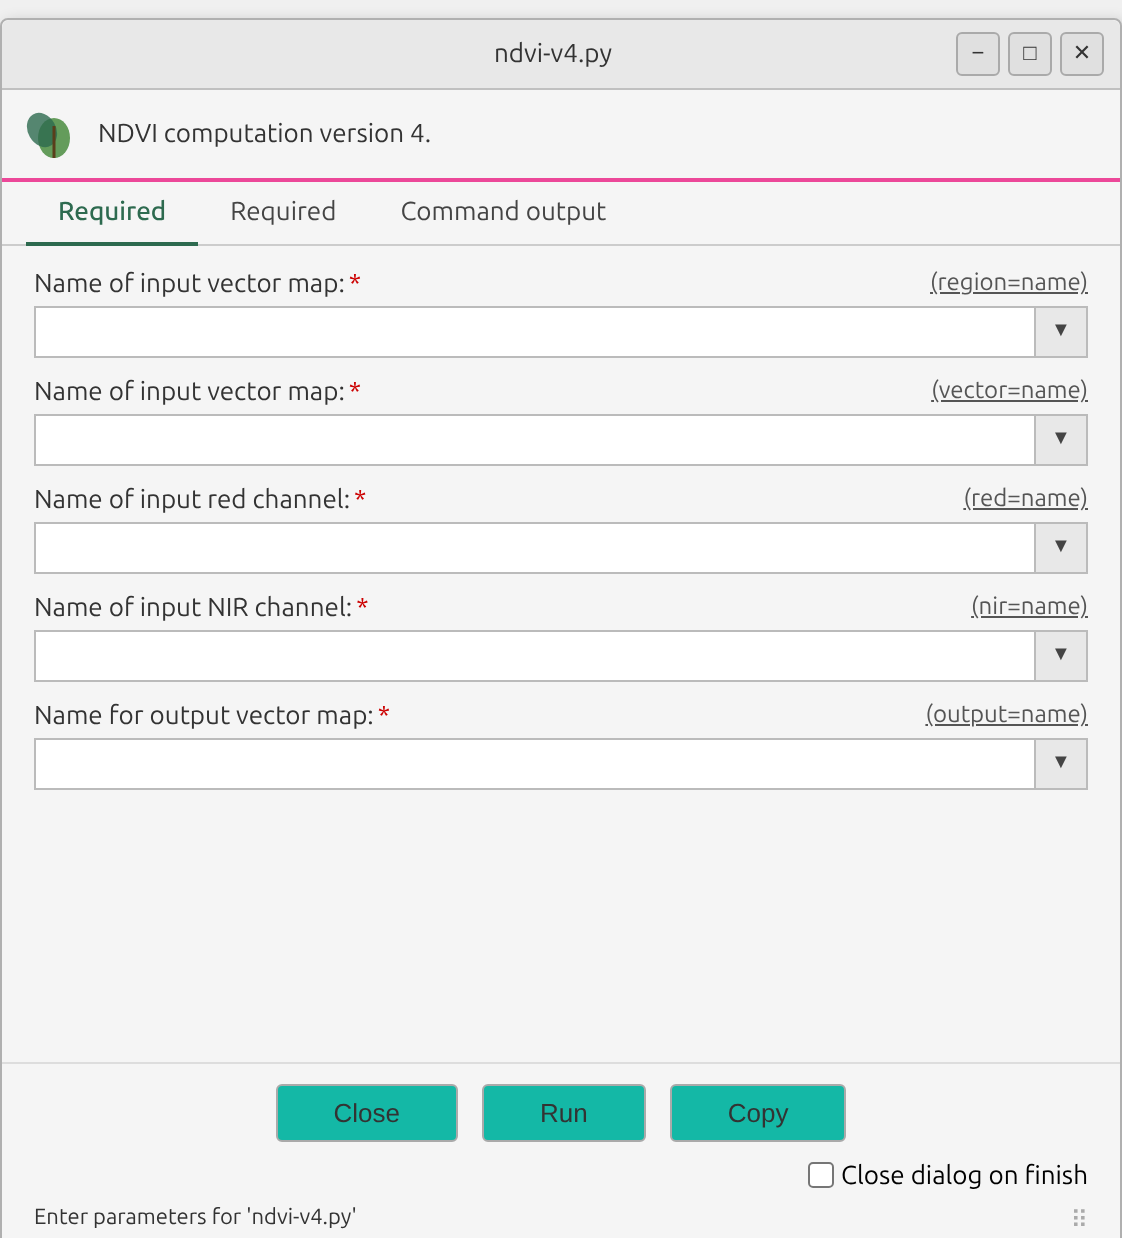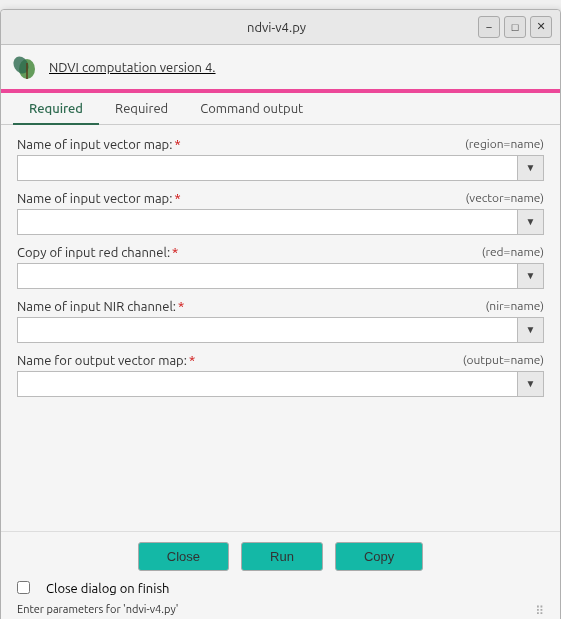--- a/index.html
+++ b/index.html
@@ -61,22 +61,21 @@
       justify-content: center;
       font-size: 11px;
       color: #333;
     }
 
     .app-header {
       padding: 8px 12px;
       display: flex;
       align-items: center;
       gap: 8px;
-      border-bottom: 4px solid #ec4899;
-      text-decoration: underline;
+      border-bottom: 2px solid #ec4899;
     }
 
     .app-logo {
       width: 28px;
       height: 28px;
     }
 
     .app-title-text {
       font-size: 13px;
       color: #333;
@@ -130,20 +129,21 @@
     }
 
     .required-star {
       color: #cc0000;
       font-size: 13px;
     }
 
     .field-hint {
       font-size: 12px;
       color: #555;
+      text-decoration: underline;
     }
 
     .input-row {
       display: flex;
       align-items: center;
     }
 
     .field-input {
       flex: 1;
       height: 26px;
@@ -187,22 +187,23 @@
       border-radius: 3px;
       background: #14b8a6;
       cursor: pointer;
       font-size: 13px;
       color: #333;
     }
 
     .close-check-row {
       display: flex;
       align-items: center;
-      gap: 16px;
+      gap: 4px;
       margin-bottom: 6px;
+      justify-content: flex-end;
     }
 
     .status-text {
       font-size: 11px;
       color: #333;
       padding: 2px 0;
     }
 
     .resize-icon {
       font-size: 12px;
@@ -266,21 +267,21 @@
       </div>
       <div class="input-row">
         <input class="field-input" type="text" value="" style="">
         <button class="dropdown-btn">▼</button>
       </div>
     </div>
 
     <div class="field-group">
       <div class="field-label">
         <div class="field-label-left">
-          <span>Copy of input red channel:</span>
+          <span>Name of input red channel:</span>
           <span class="required-star">*</span>
         </div>
         <span class="field-hint">(red=name)</span>
       </div>
       <div class="input-row">
         <input class="field-input" type="text" value="" style="">
         <button class="dropdown-btn">▼</button>
       </div>
     </div>
 

